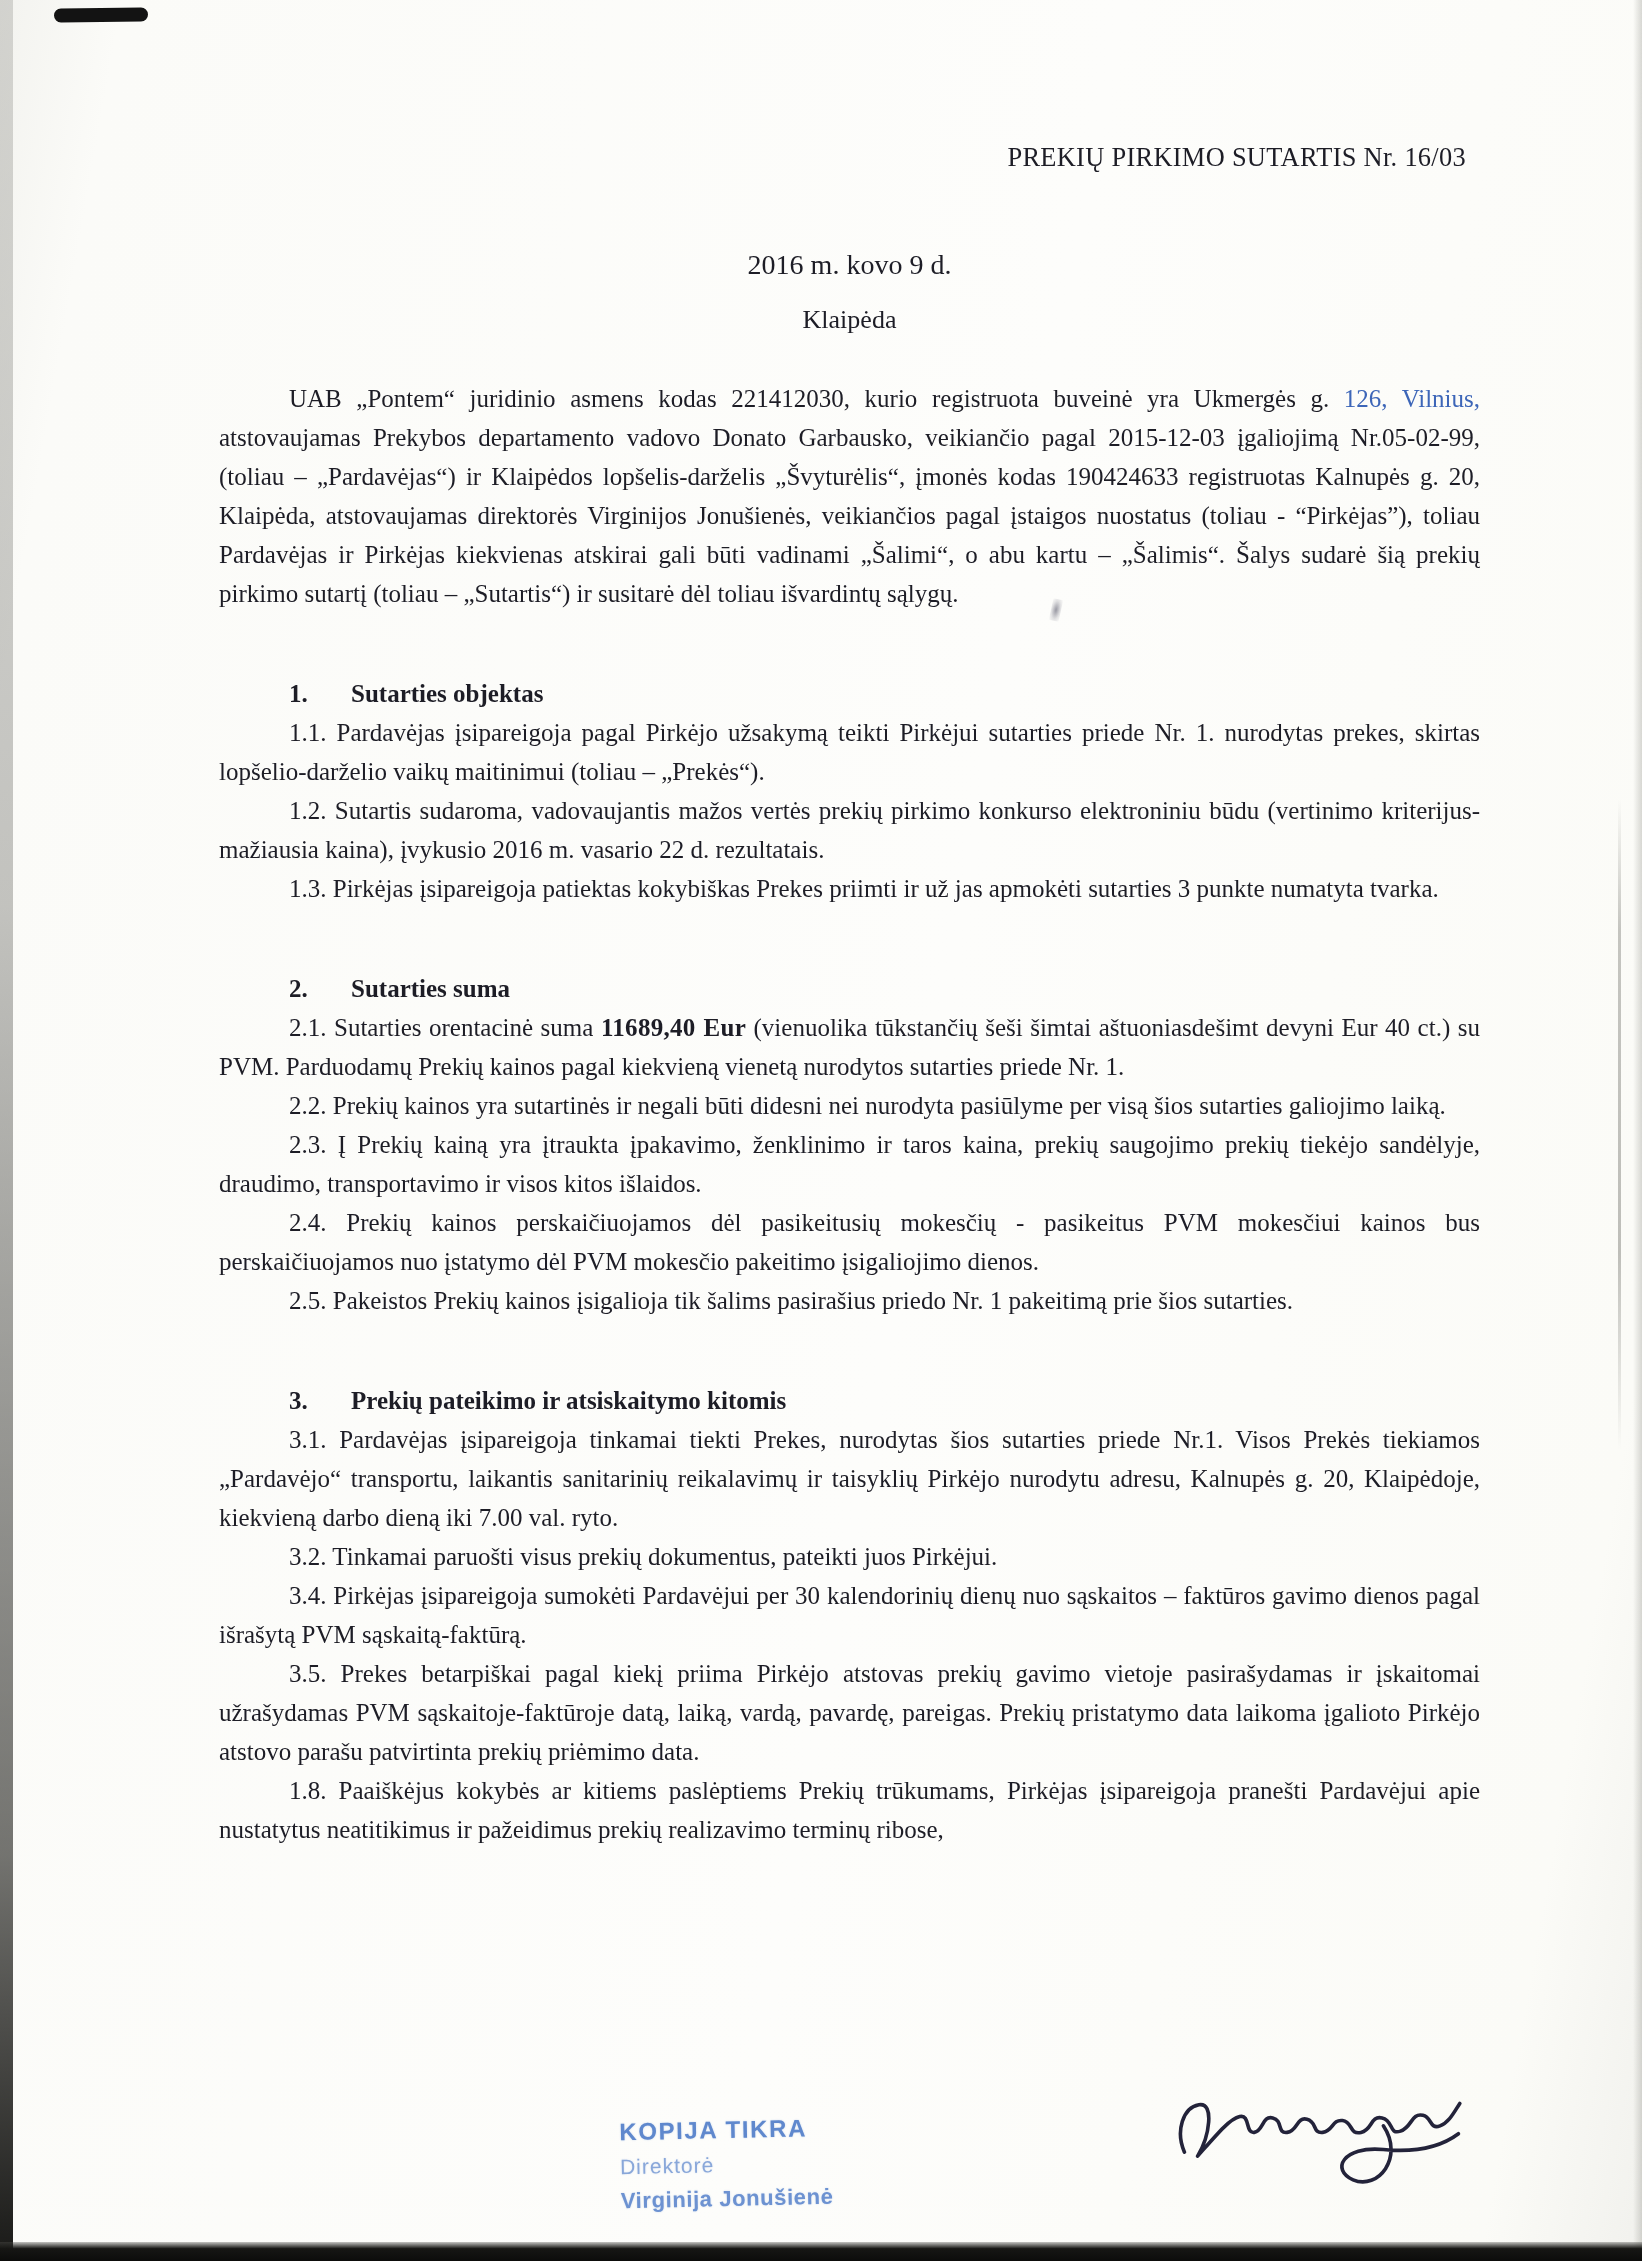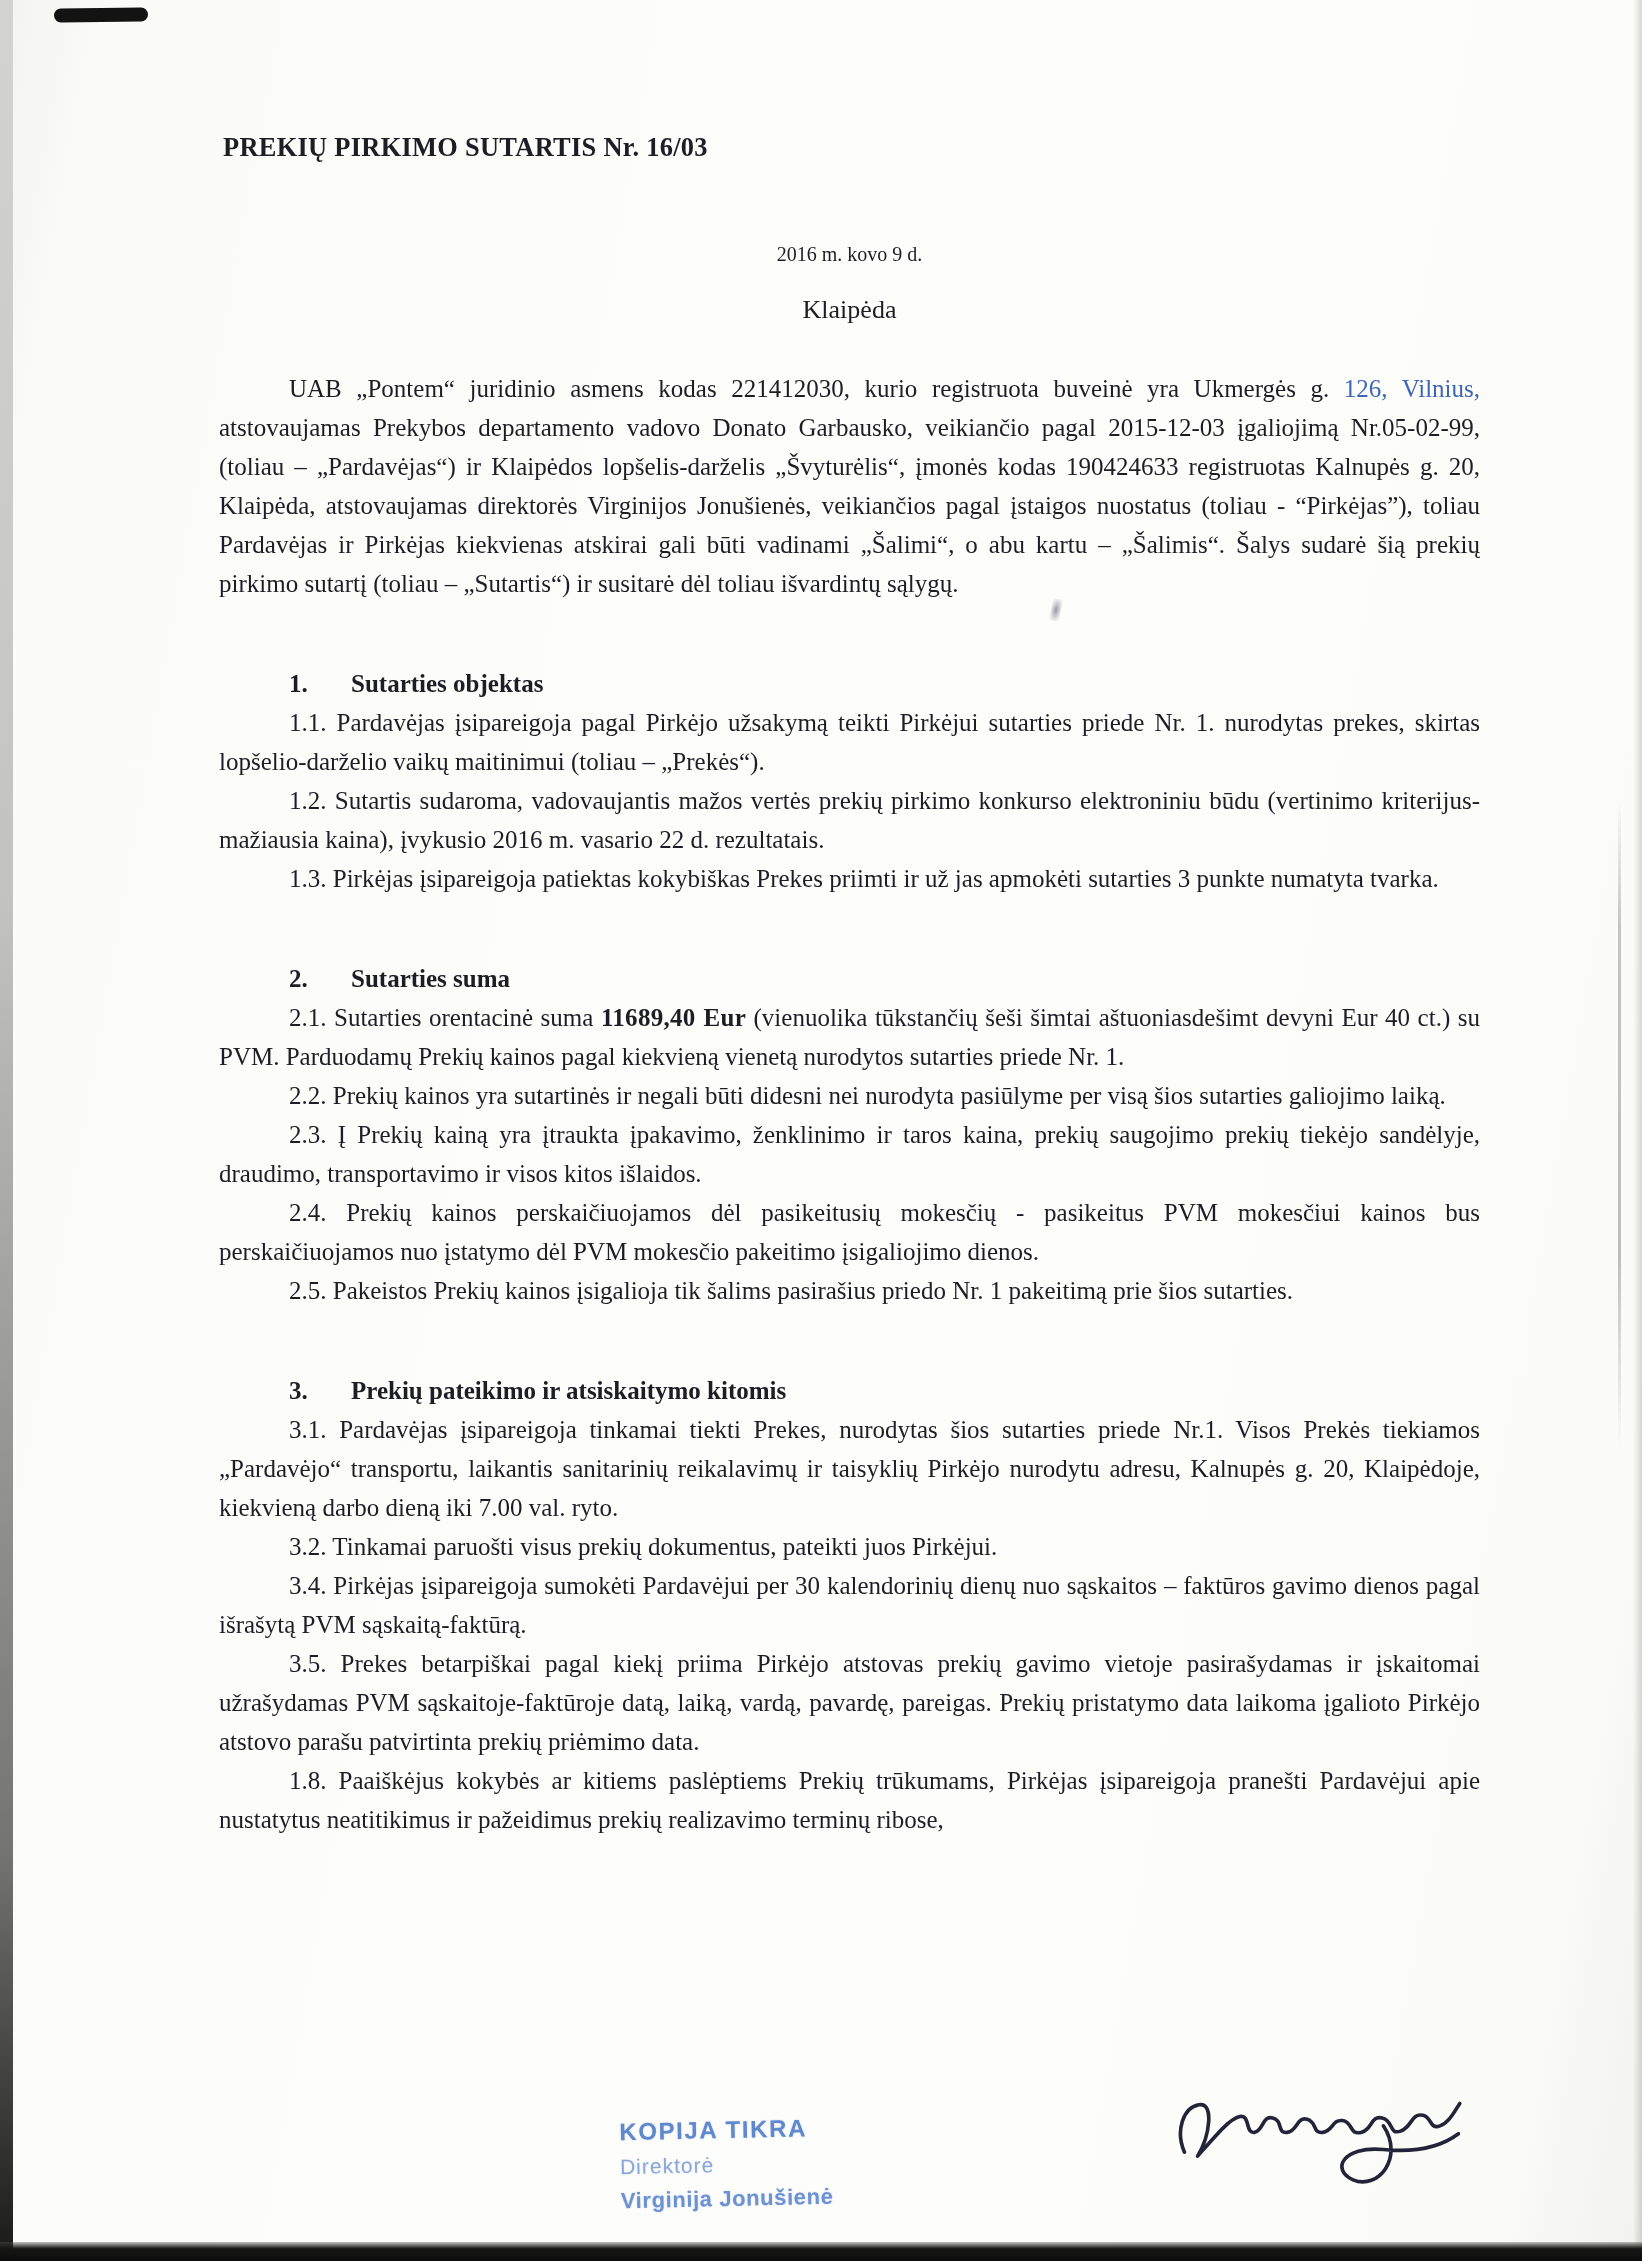--- a/index.html
+++ b/index.html
@@ -49,31 +49,31 @@
   
   .content {
     position: absolute;
     left: 219px;
     width: 1261px;
     top: 124px;
     font-size: 25px;
     line-height: 39px;
   }
   .doc-title {
-    margin: 4px;
-    text-align: left;
+    margin: 14px;
+    text-align: right;
     font-size: 26.4px;
-    font-weight: bold;
+    font-weight: normal;
     letter-spacing: 0.3px;
     line-height: 39px;
   }
   .doc-date {
     margin: 68px 0 0 0;
     text-align: center;
-    font-size: 20px;
+    font-size: 28px;
   }
   .doc-city {
     margin: 16px;
     text-align: center;
     font-size: 26px;
   }
   .para {
     margin: 0;
     text-align: justify;
     text-indent: 70px;

